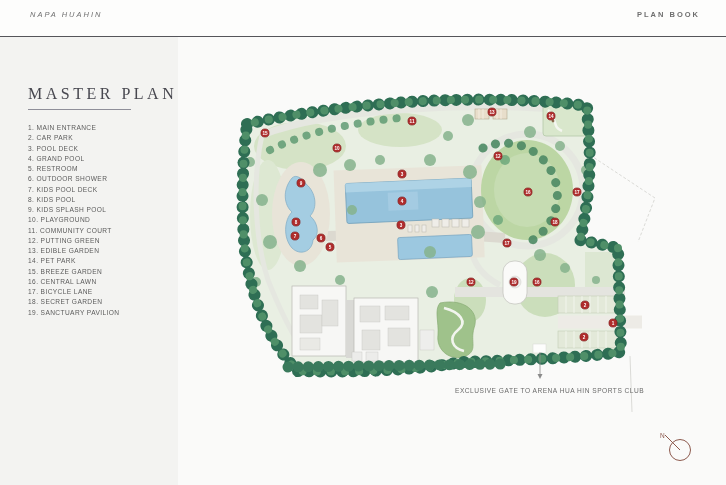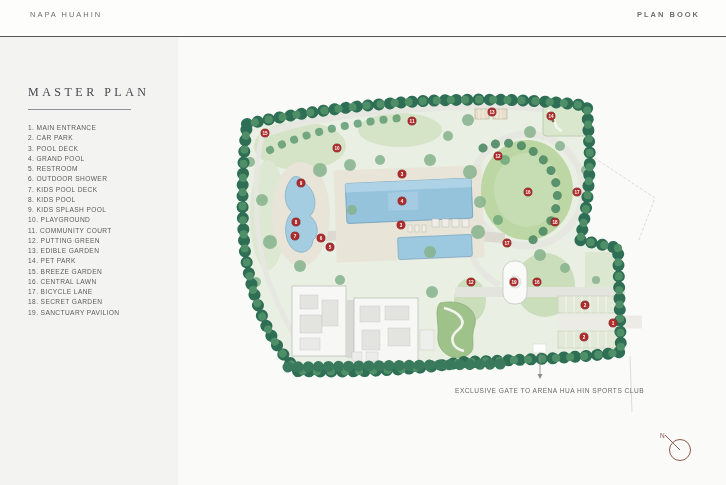--- a/index.html
+++ b/index.html
@@ -4,29 +4,29 @@
 <style>
   html,body{margin:0;padding:0;}
   body{
     width:726px;height:485px;position:relative;overflow:hidden;
     background:#fbfbfa;
     font-family:"Liberation Sans","DejaVu Sans",sans-serif;
     color:#5b5b5b;
   }
   
   .header{position:absolute;left:0;top:0;width:726px;height:36px;background:#fdfdfc;}
-  .brand{position:absolute;left:30px;top:10px;font-size:7.5px;letter-spacing:2px;color:#6f6f6f;}
+  .brand{position:absolute;left:30px;top:10px;font-size:7.5px;letter-spacing:2px;color:#6f6f6f;font-style:italic;}
   .page-label{position:absolute;right:26px;top:10px;font-size:7.5px;letter-spacing:2px;color:#6f6f6f;font-weight:bold;}
   .header-rule{position:absolute;left:0;top:36px;width:726px;height:0;border-top:1px solid #55555a;}
   
   .sidebar{position:absolute;left:0;top:37px;width:178px;height:448px;background:#f3f3f1;}
   .page-title{
     position:absolute;left:28px;top:48px;
     font-family:"Liberation Serif","DejaVu Serif",serif;
-    font-size:12px;letter-spacing:3.5px;color:#47474f;font-weight:400;white-space:nowrap;
+    font-size:16px;letter-spacing:3.5px;color:#47474f;font-weight:400;white-space:nowrap;
   }
   .title-underline{position:absolute;left:28px;top:72px;width:103px;height:0;border-top:1px solid #8f8f99;}
   .legend{position:absolute;left:28px;top:86px;width:145px;}
   .legend-item{font-size:6.6px;letter-spacing:.4px;line-height:10.25px;color:#5b5b5b;white-space:nowrap;}
   
   .map-area{position:absolute;left:178px;top:37px;width:548px;height:448px;background:#fafaf9;}
   .site-plan{position:absolute;left:0;top:0;}
   .gate-note{
     position:absolute;left:455px;top:387px;width:220px;
     font-size:6.6px;letter-spacing:.5px;color:#6a6a6a;white-space:nowrap;

